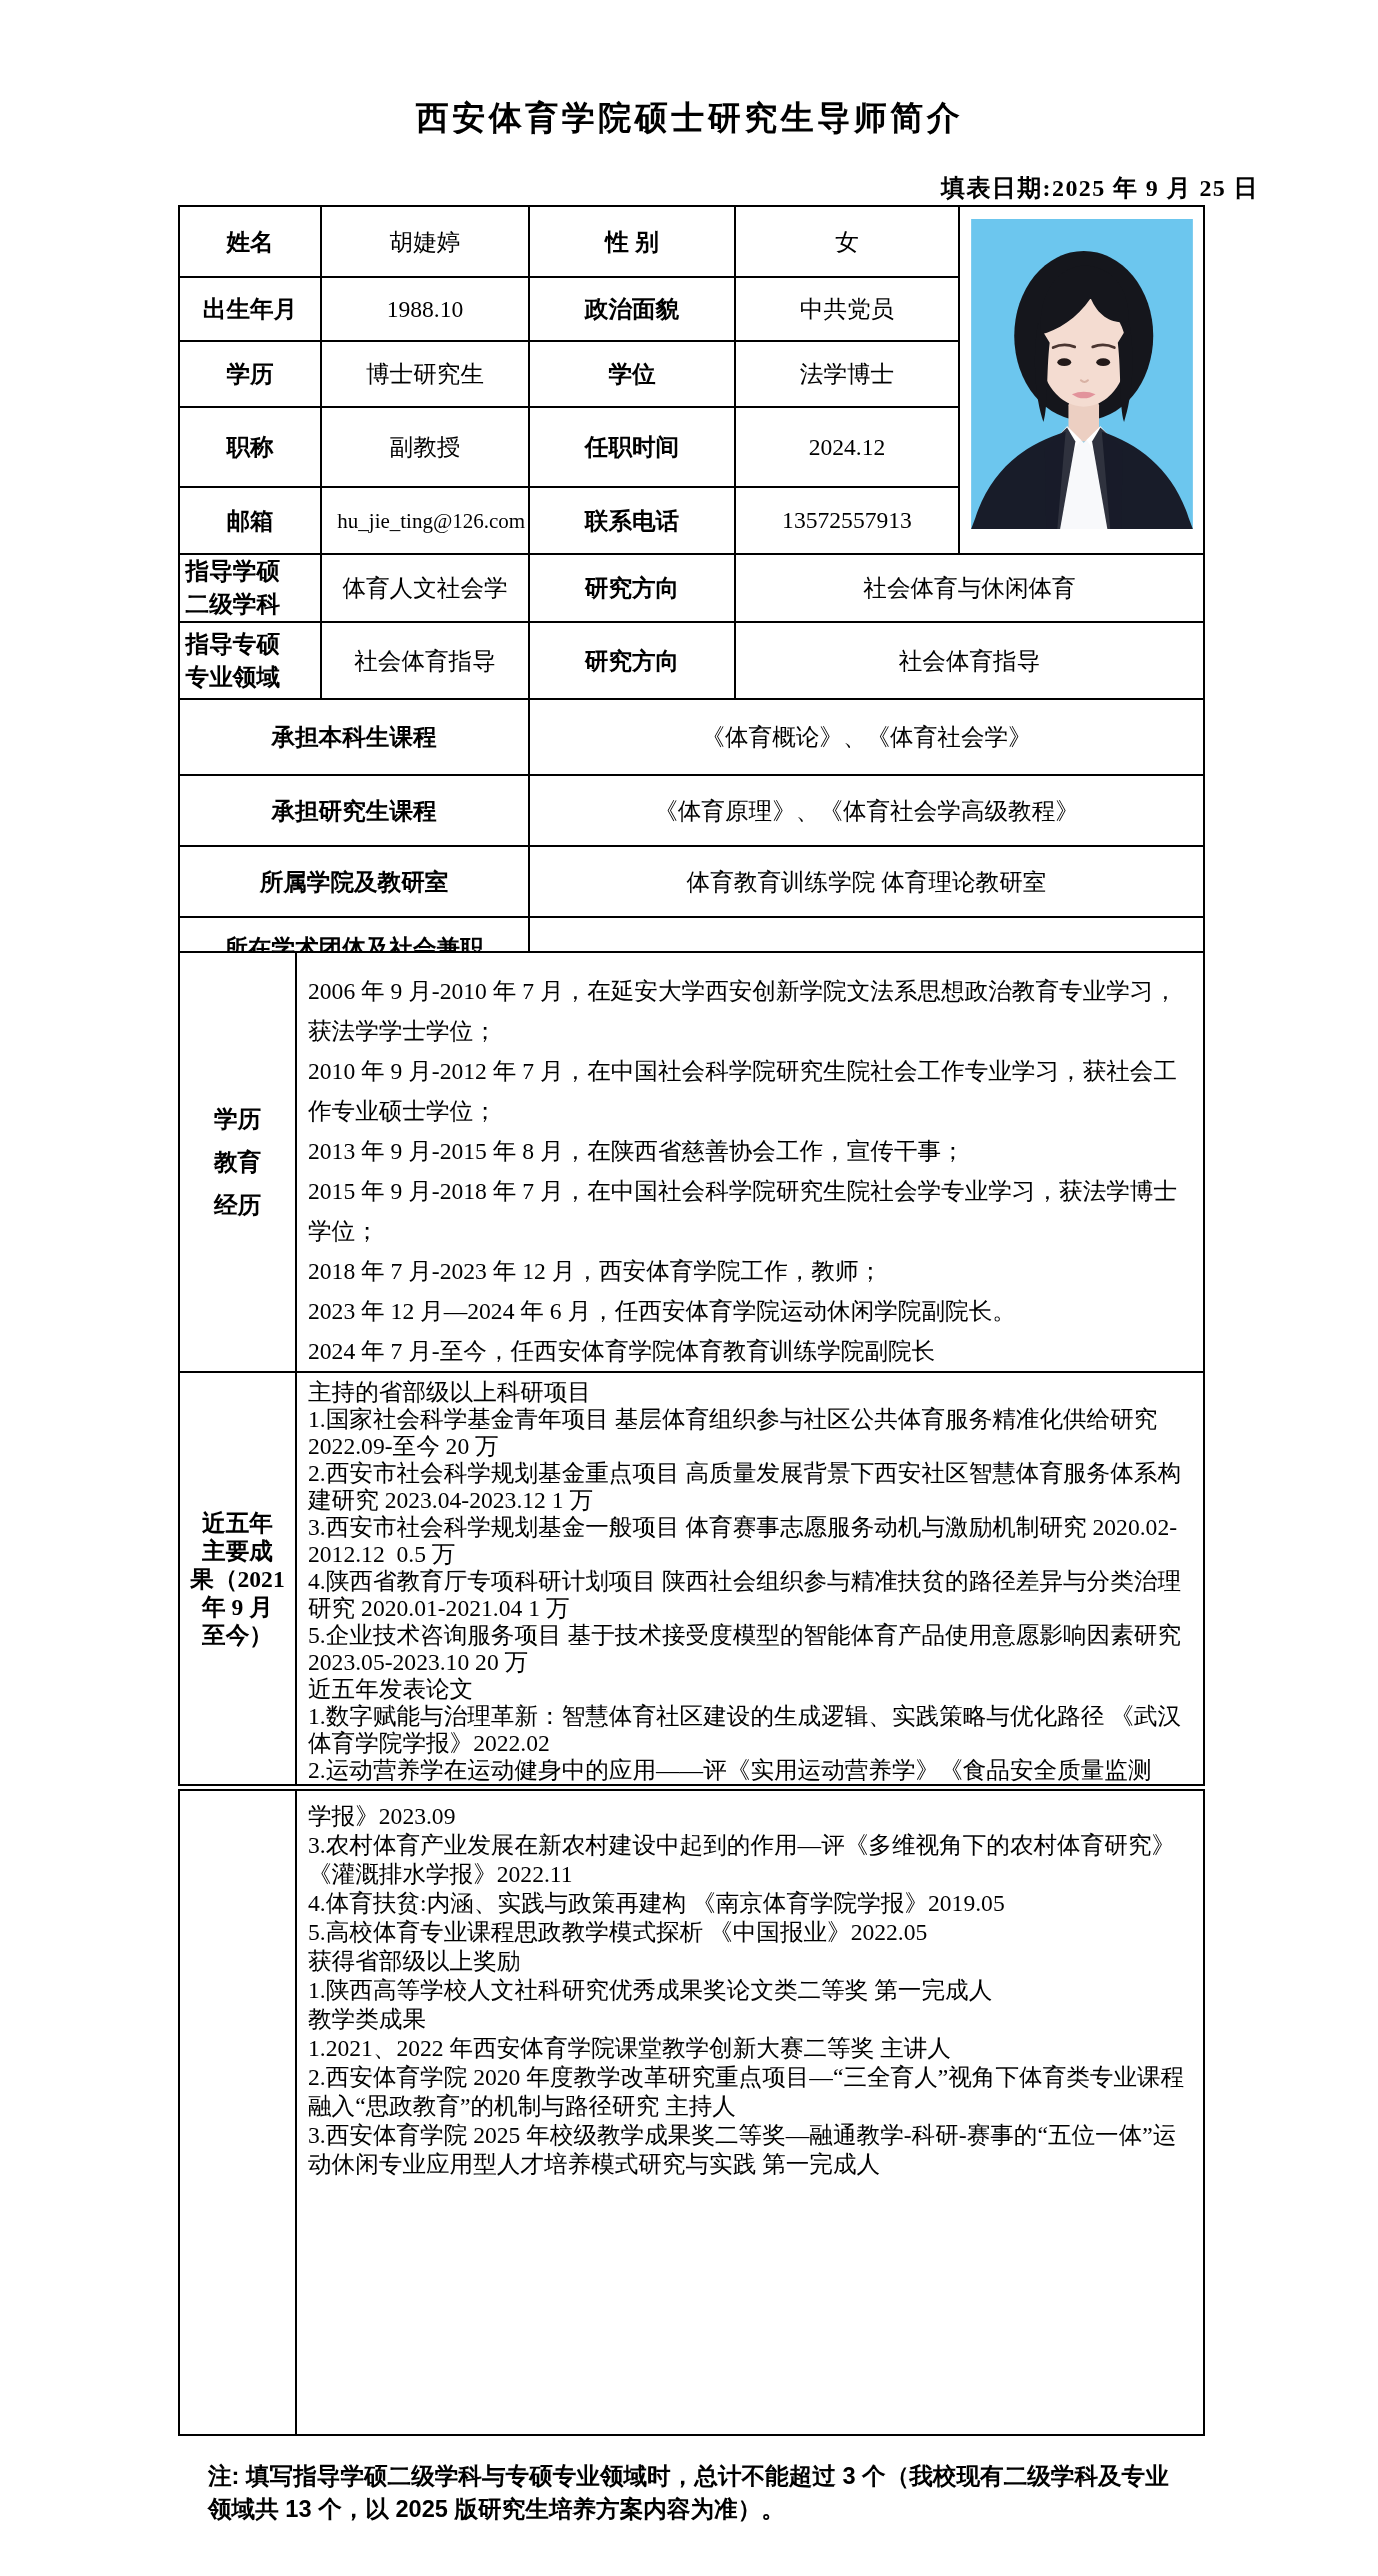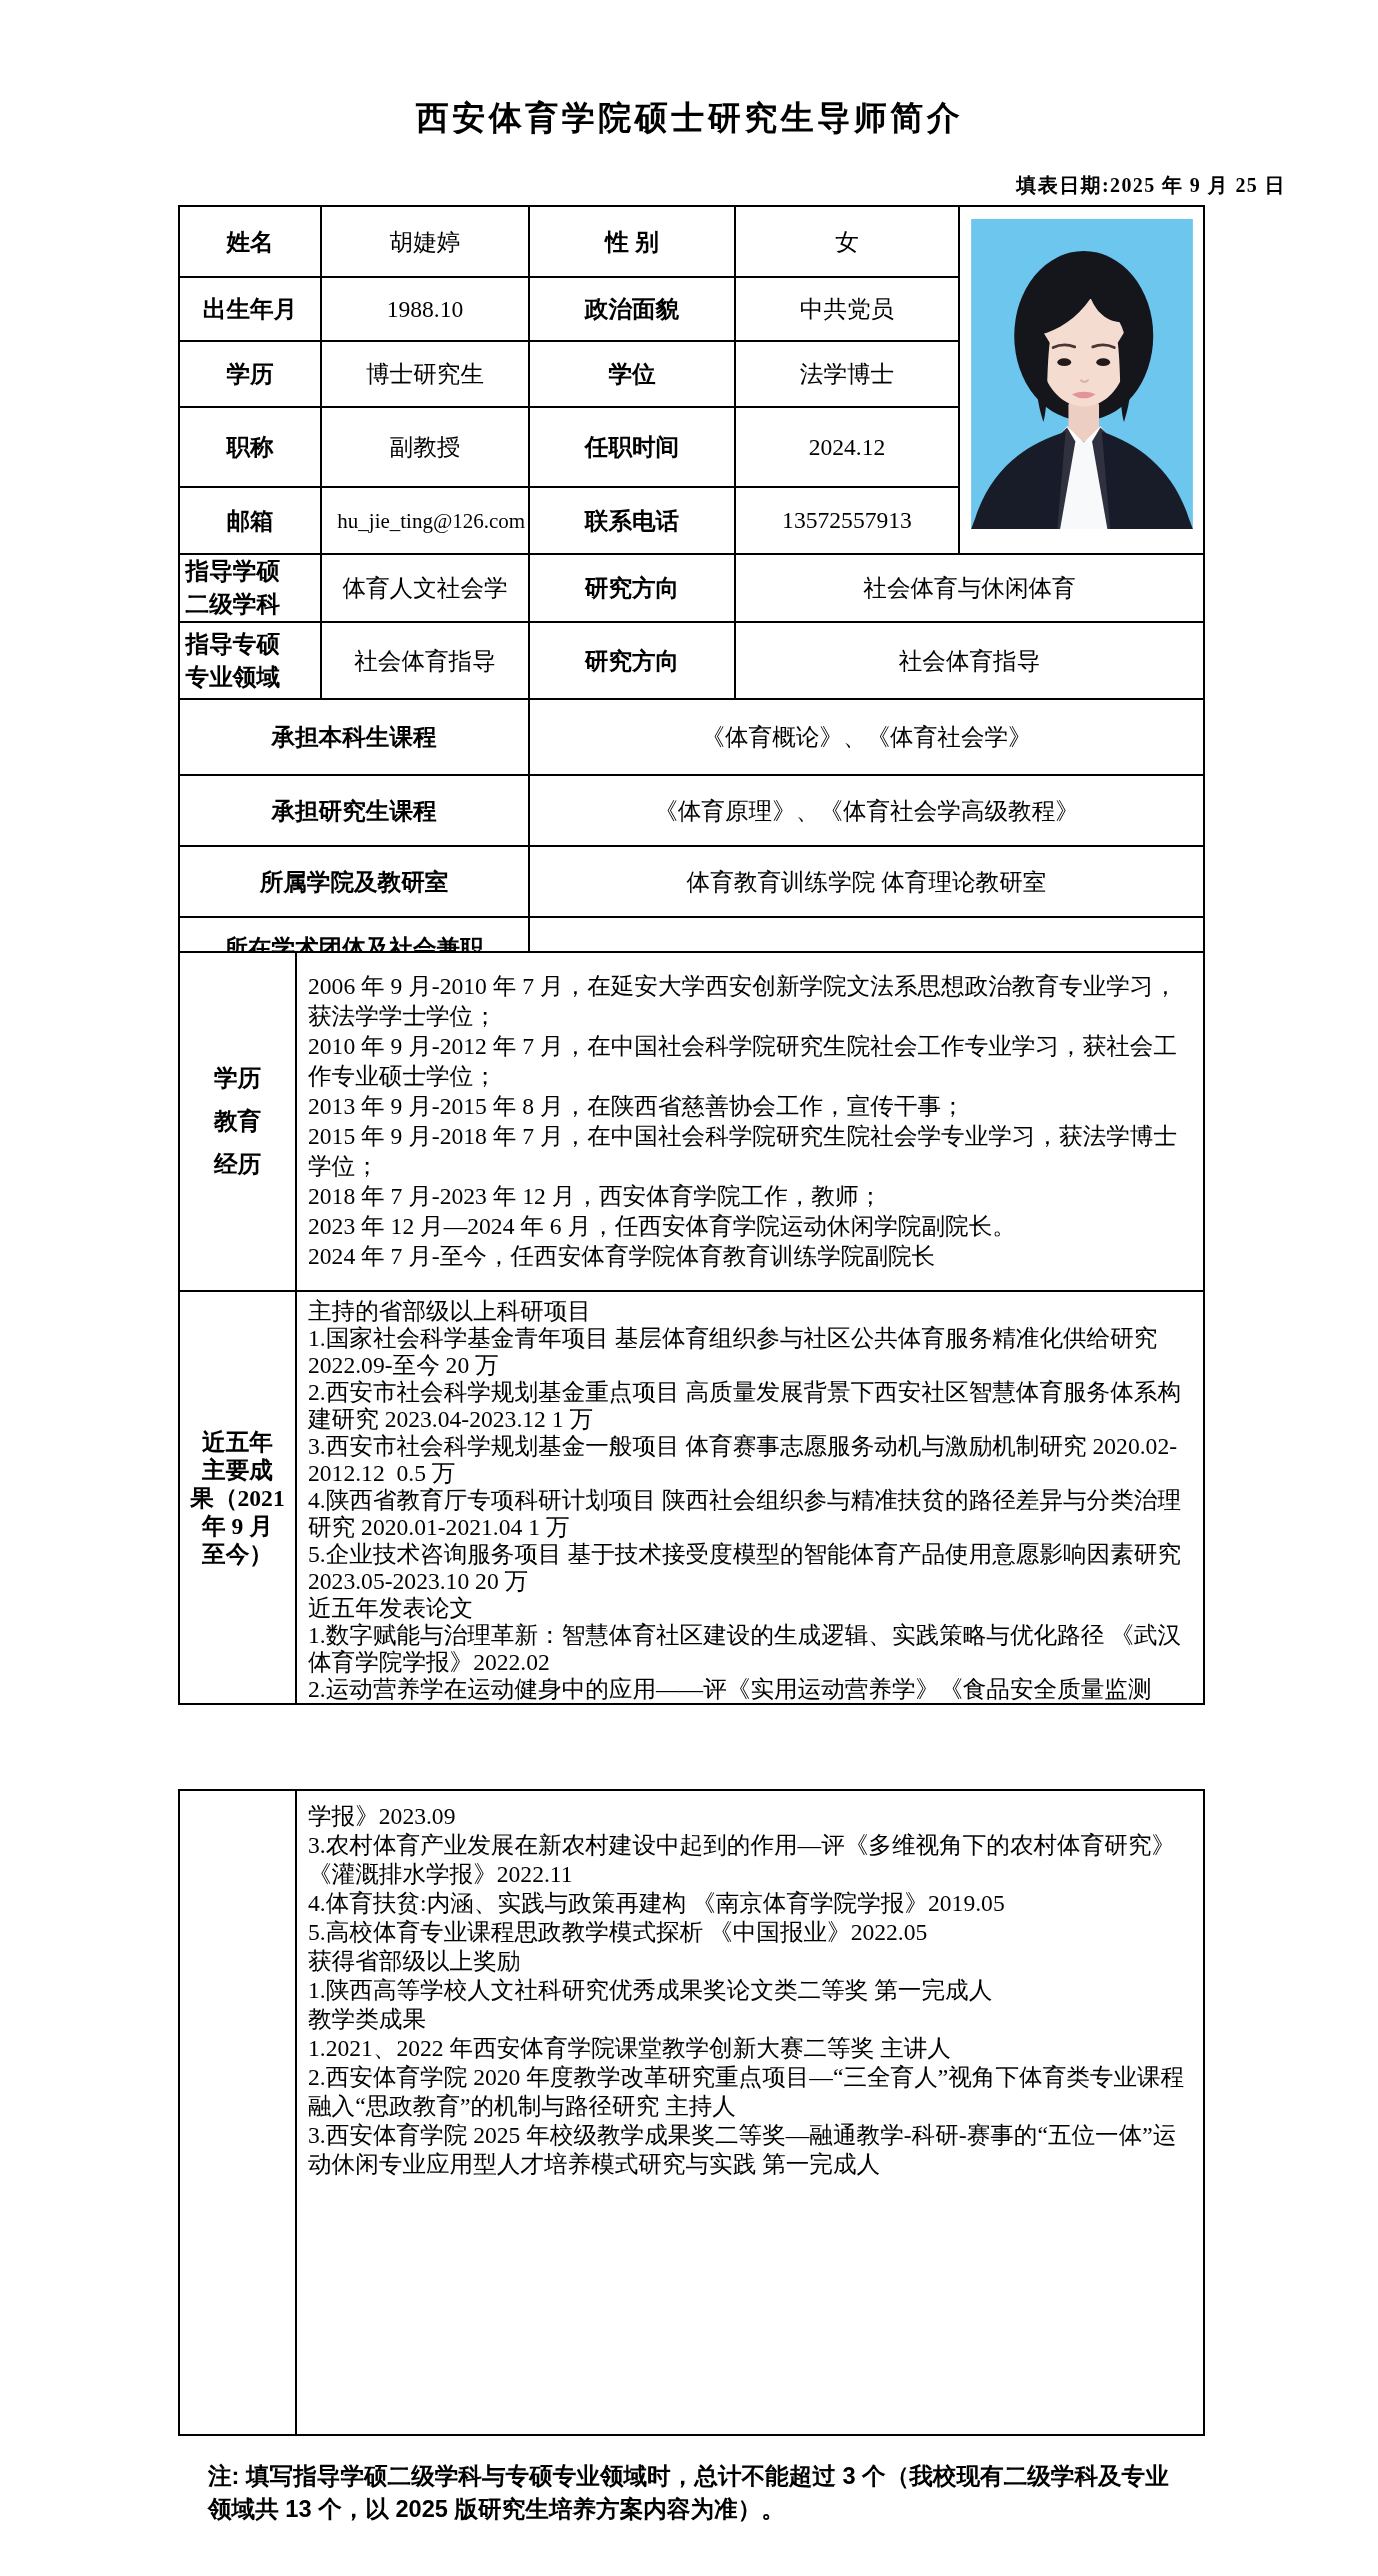--- a/index.html
+++ b/index.html
@@ -7,22 +7,22 @@
     width:1379px;height:2576px;position:relative;background:#ffffff;
     font-family:"Liberation Serif","DejaVu Serif",serif;color:#000;
   }
   .page-title{
     position:absolute;top:96px;left:0;width:100%;text-align:center;
     font-family:"Liberation Sans","DejaVu Sans",sans-serif;
     font-weight:bold;font-size:33px;letter-spacing:3.5px;
   }
   .date-line{
     position:absolute;top:172px;left:0;width:100%;box-sizing:border-box;
-    padding-right:93px;text-align:right;
-    font-weight:bold;font-size:20px;letter-spacing:1.4px;
+    padding-right:120px;text-align:right;
+    font-weight:bold;font-size:24px;letter-spacing:1.4px;
   }
   table.doc{
     position:absolute;border-collapse:collapse;table-layout:fixed;
     background:#fff;
   }
   table.doc td{
     border:2.1px solid #000;padding:0;overflow:hidden;
   }
   .lbl{
     font-family:"Liberation Sans","DejaVu Sans",sans-serif;
@@ -45,21 +45,21 @@
   .block-label{
     font-weight:bold;font-size:23.6px;text-align:center;vertical-align:middle;
     white-space:pre-wrap;
   }
   .lh-edu-label{line-height:43px;}
   .lh-achv-label{line-height:28px;margin-top:38px;}
   .block-text{
     font-size:23.6px;text-align:left;vertical-align:top;
     white-space:pre-wrap;padding:0 8.3px 0 11px !important;
   }
-  .edu-text{line-height:30px;padding-top:18px !important;}
+  .edu-text{line-height:40px;padding-top:18px !important;}
   .achv-text{line-height:27px;padding-top:5.6px !important;}
   .cont-text{line-height:29px;padding-top:11px !important;}
   .note{
     position:absolute;top:2447px;left:208px;width:981px;
     font-family:"Liberation Sans","DejaVu Sans",sans-serif;
     font-weight:bold;font-size:23.6px;line-height:33px;white-space:pre-wrap;margin-top:13px;
   }
   .t1{left:178px;top:205px;width:1025px;}
   .t1b{left:178px;top:951px;width:1025px;}
   .t2{left:178px;top:1789px;width:1025px;height:645px;}

